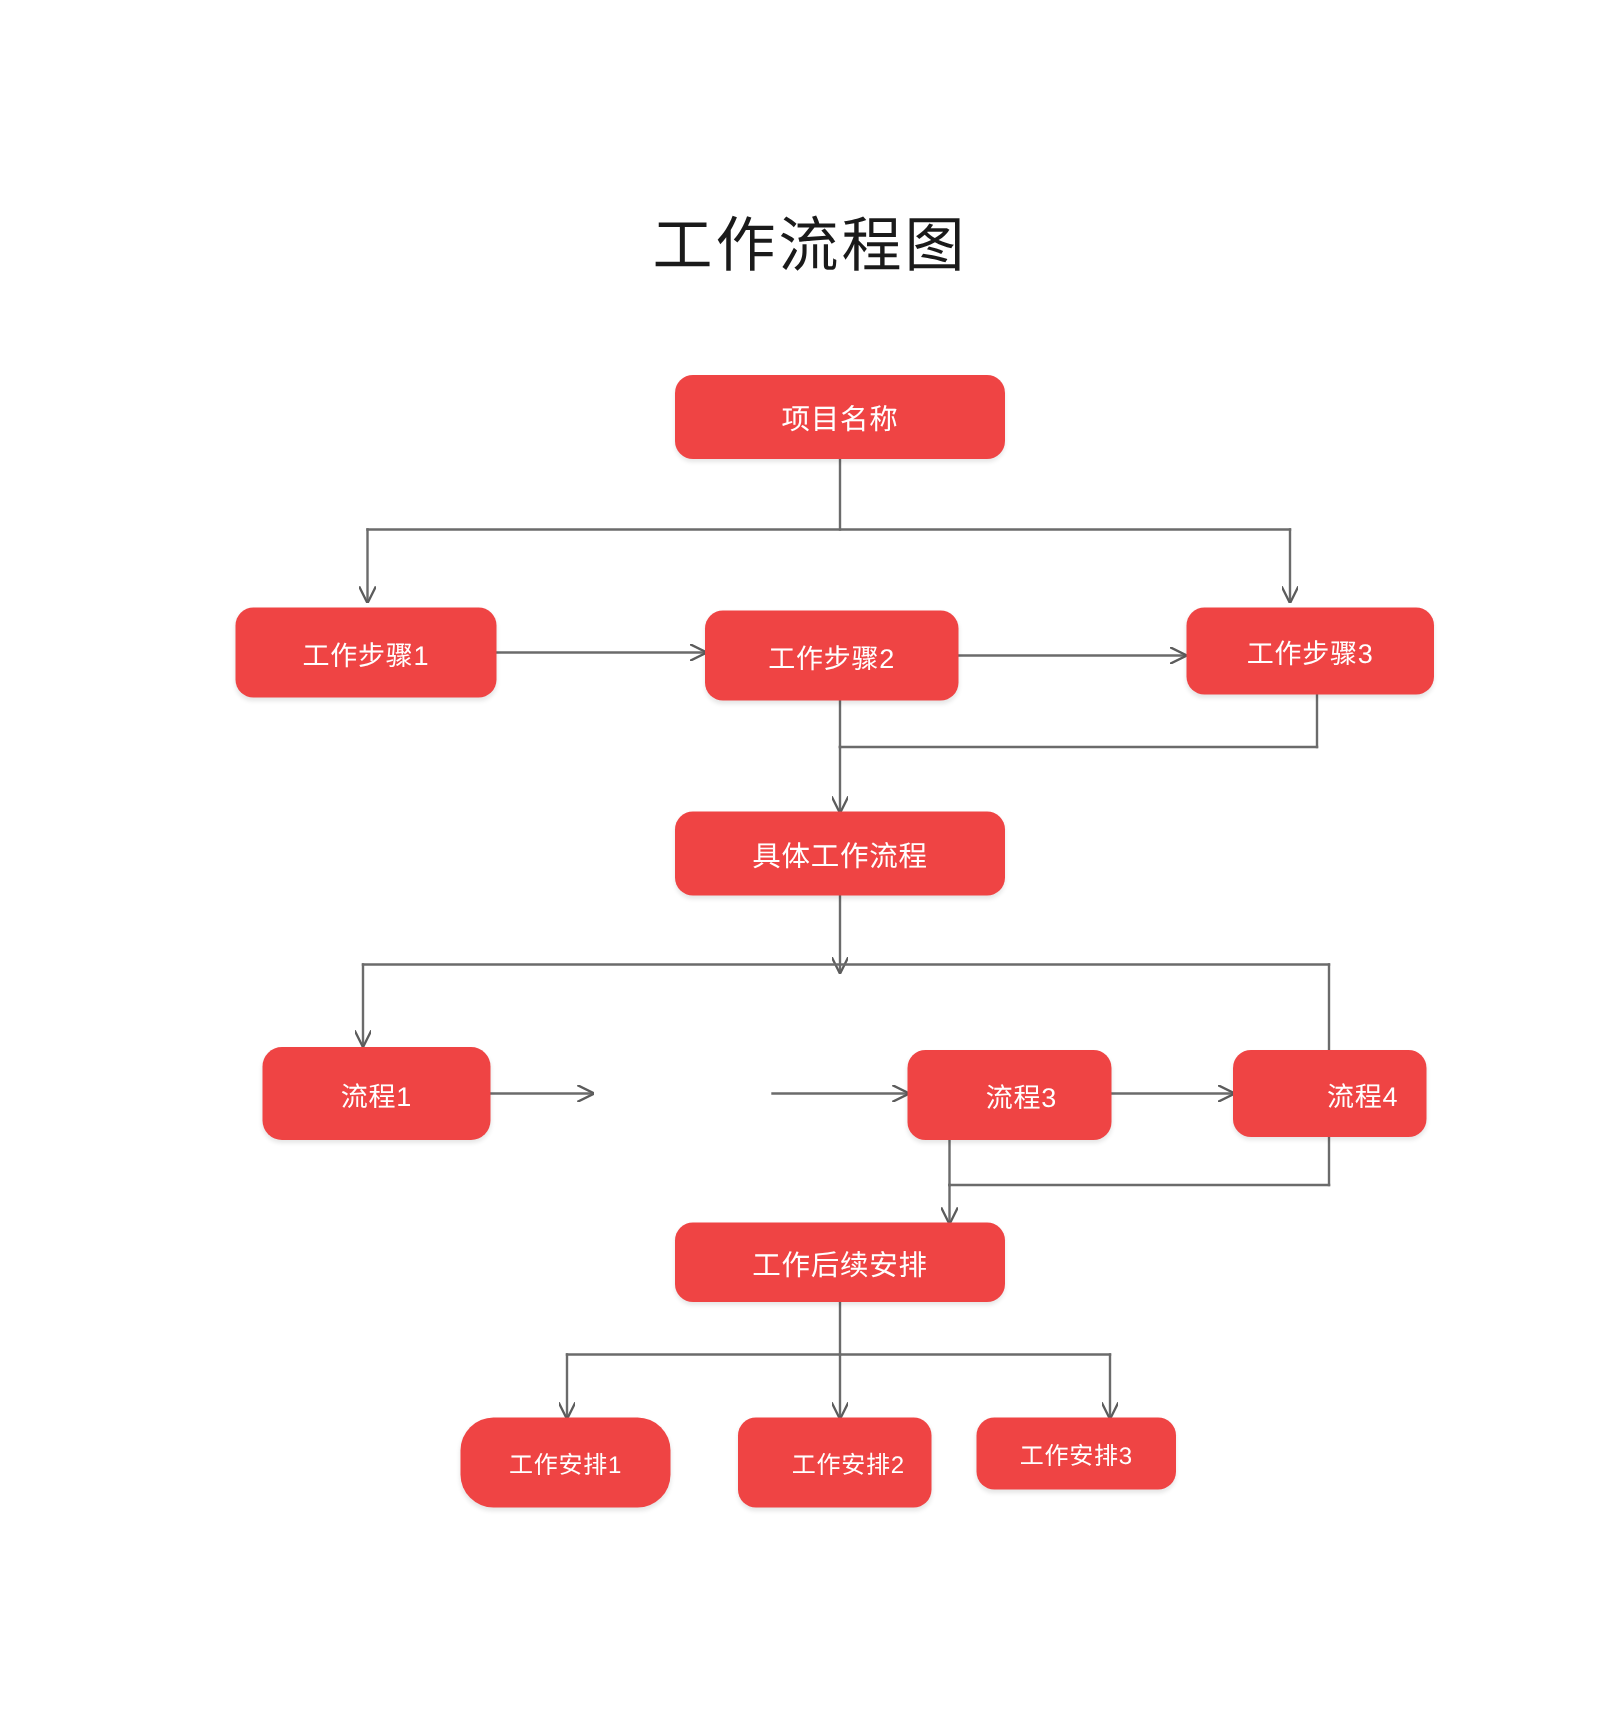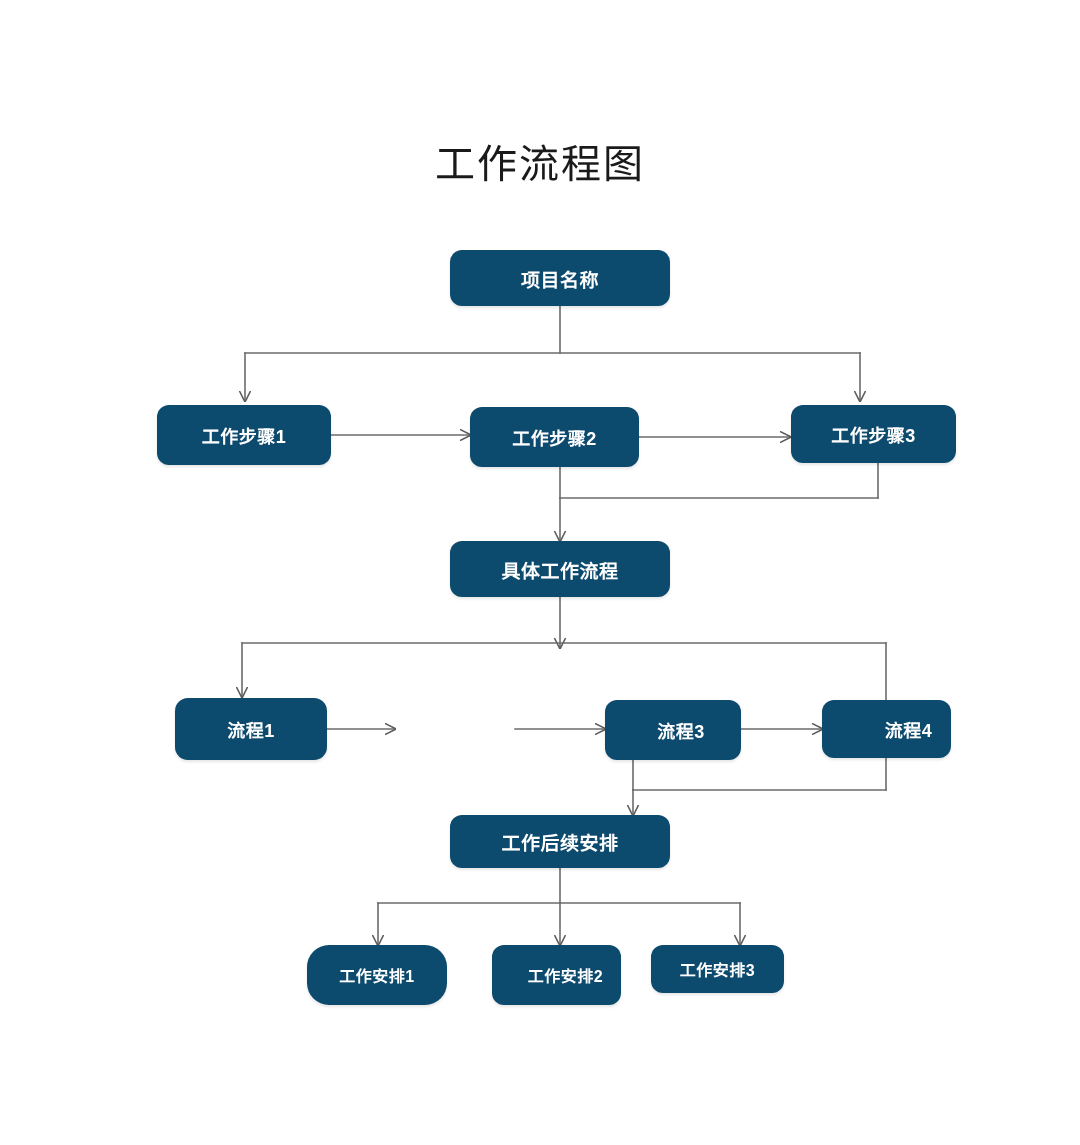--- a/index.html
+++ b/index.html
@@ -34,24 +34,24 @@
     position: absolute;
     left: 0;
     top: 0;
     width: 1080px;
     height: 1145px;
     pointer-events: none;
   }
   .node {
     position: absolute;
     box-sizing: border-box;
-    background: #0c4a6e;
+    background: #ef4444;
     border-radius: 12px;
     color: #ffffff;
-    font-weight: bold;
+    font-weight: normal;
     display: flex;
     align-items: center;
     justify-content: center;
     letter-spacing: 0.5px;
     box-shadow: 0 2px 3px rgba(0,0,0,0.10);
     user-select: none;
   }
   .node.lg { font-size: 19px; }
   .node.md { font-size: 18px; }
   .node.sm { font-size: 16px; }

